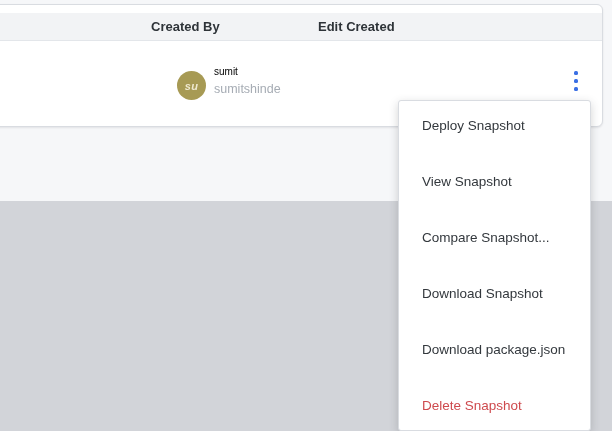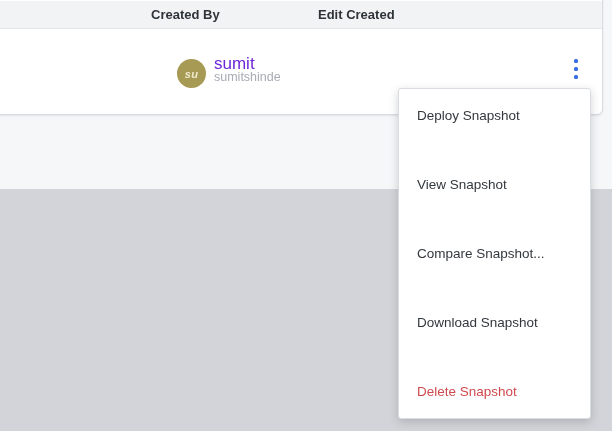--- a/index.html
+++ b/index.html
@@ -4,21 +4,21 @@
 <style>
   * { margin: 0; padding: 0; box-sizing: border-box; }
   html, body { width: 612px; height: 431px; }
   body {
     font-family: "Liberation Sans", "DejaVu Sans", sans-serif;
     overflow: hidden;
     background: #f6f7f9;
     position: relative;
     color: #2b3238;
   }
-  .stage { position: absolute; inset: 0; }
+  .stage { position: absolute; inset: 0; margin-top: 12px; }
 
   
   .page-lower {
     position: absolute; left: 0; right: 0; top: 189px; bottom: 0;
     background: #d2d4d9;
   }
 
   
   .card {
     position: absolute; left: -8px; top: -8px; width: 611px; height: 123px;
@@ -46,21 +46,21 @@
     border-radius: 50%;
     background: #a79a54;
     color: #efe9d0;
     font-size: 11px; font-weight: 700;
     display: flex; align-items: center; justify-content: center;
     letter-spacing: .3px;
     font-style: italic;
   }
   .user-name {
     position: absolute; left: 221px; top: 25px;
-    font-size: 17px; color: #6d28d9;
+    font-size: 10px; color: #000000;
   }
   .user-username {
     position: absolute; left: 221px; top: 41px;
     font-size: 12.5px; color: #a6acb4;
   }
   .date-cell {
     position: absolute; left: 378px; top: 27px;
     font-size: 13px; color: #33383d;
   }
 
@@ -75,21 +75,21 @@
   }
 
   
   .menu {
     position: absolute; left: 398px; top: 88px; width: 193px; height: 331px;
     background: #ffffff;
     border: 1px solid #d9dce1;
     border-radius: 3px;
     box-shadow: 0 3px 10px rgba(50,54,60,.22);
     display: flex; flex-direction: column;
-    padding: 3px;
+    padding: 8px;
     z-index: 5;
     gap: 23px;
   }
   .menu-item {
     flex: 1 1 auto;
     display: flex; align-items: center;
     padding-left: 15px;
     font-size: 13.5px;
     color: #33383d;
     cursor: pointer;
@@ -122,16 +122,17 @@
         </span>
       </button>
     </div>
   </div>
 
   <div class="menu">
     <div class="menu-item">Deploy Snapshot</div>
     <div class="menu-item">View Snapshot</div>
     <div class="menu-item">Compare Snapshot...</div>
     <div class="menu-item">Download Snapshot</div>
+    <div class="menu-item">Download package.json</div>
     <div class="menu-item danger">Delete Snapshot</div>
   </div>
 
 </div>
 
 </body></html>

